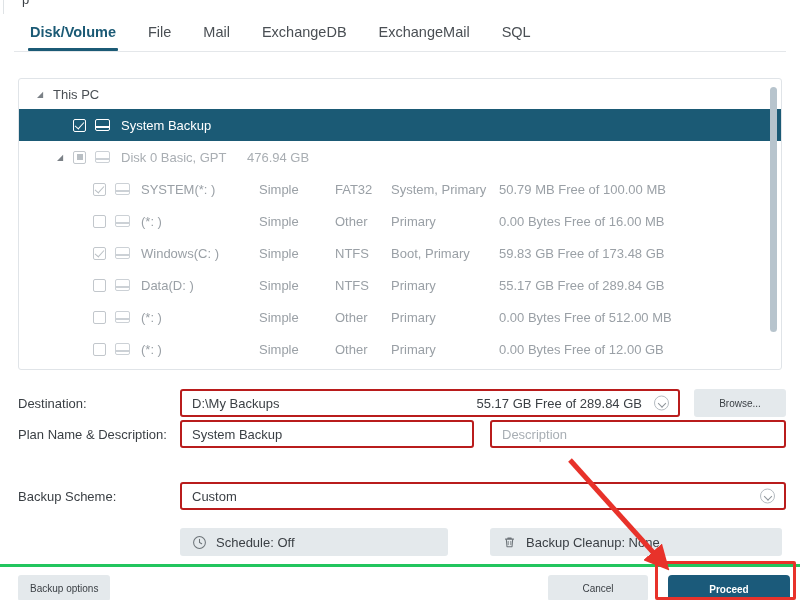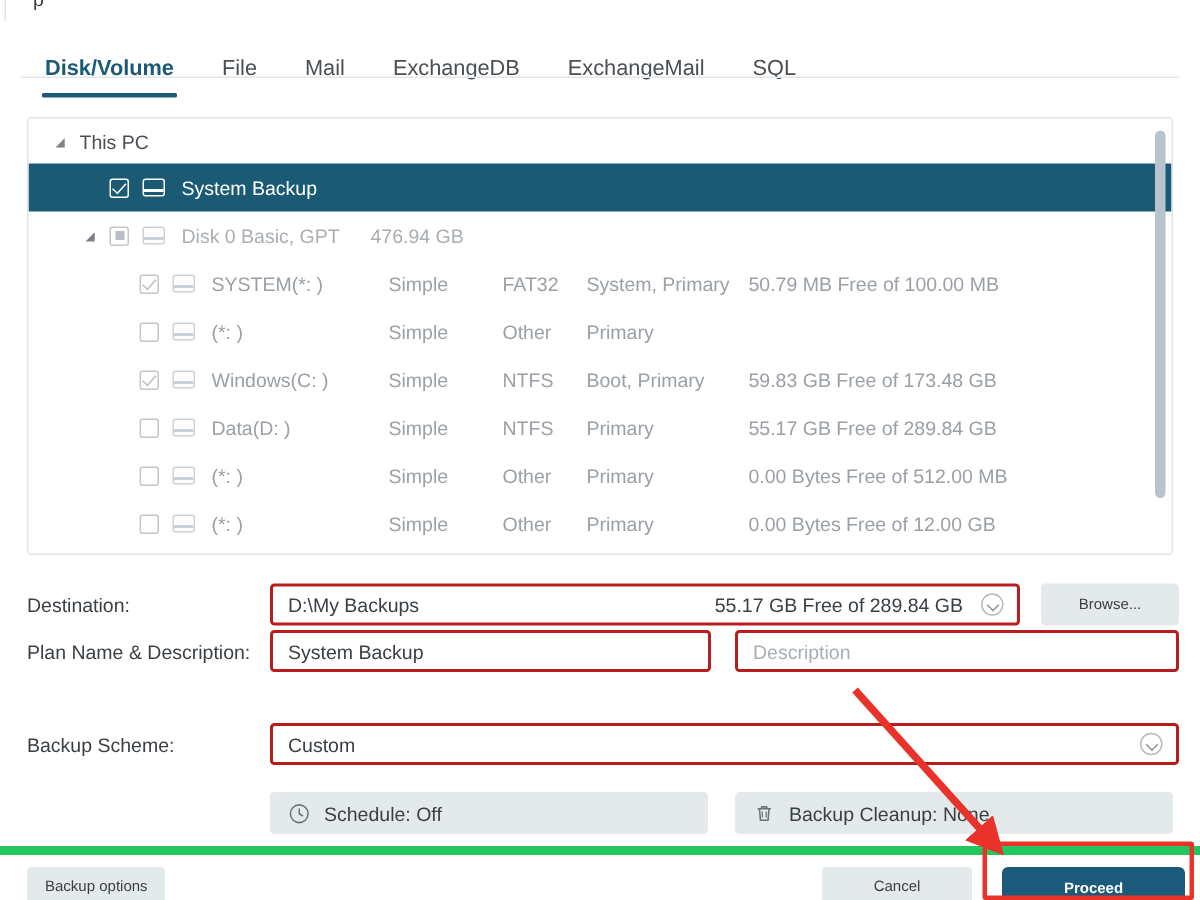--- a/index.html
+++ b/index.html
@@ -31,21 +31,21 @@
     position: absolute;
     left: 22px; top: -8px;
     font-size: 13px;
     color: #3a3f44;
     white-space: nowrap;
   }
 
   
   #tabbar {
     position: absolute;
-    left: 0; top: 28px;
+    left: 0; top: 14px;
     width: 672px; height: 45px;
   }
   #tabbar .tabs {
     position: absolute;
     left: 14px; top: 0;
     display: flex;
     align-items: flex-start;
     height: 45px;
   }
   .tab {
@@ -271,21 +271,21 @@
     cursor: pointer;
   }
   .sbar .ic { margin-right: 9px; display: flex; align-items: center; }
 
   
   #footer {
     position: absolute;
     left: 0; top: 564px;
     width: 800px; height: 36px;
     background: #ffffff;
-    border-top: 6px solid #22c55e;
+    border-top: 3px solid #22c55e;
   }
   #backup-options-btn {
     position: absolute;
     left: 18px; top: 8px;
     padding: 0 12px;
     height: 26px;
   }
   #cancel-btn {
     position: absolute;
     left: 548px; top: 8px;
@@ -365,20 +365,21 @@
         <span class="col-role">System, Primary</span>
         <span class="col-free">50.79 MB Free of 100.00 MB</span>
       </div>
       <div class="trow" style="padding-left: 74px;">
         <span class="cb"></span>
         <span class="dicon"></span>
         <span class="tlabel col-name">(*: )</span>
         <span class="col-type">Simple</span>
         <span class="col-fs">Other</span>
         <span class="col-role">Primary</span>
+        <span class="col-free">0.00 Bytes Free of 16.00 MB</span>
       </div>
       <div class="trow" style="padding-left: 74px;">
         <span class="cb checked"></span>
         <span class="dicon"></span>
         <span class="tlabel col-name">Windows(C: )</span>
         <span class="col-type">Simple</span>
         <span class="col-fs">NTFS</span>
         <span class="col-role">Boot, Primary</span>
         <span class="col-free">59.83 GB Free of 173.48 GB</span>
       </div>
@@ -437,21 +438,21 @@
 </div>
 
 <div class="frow" style="left:18px; top:482px;">
   <div class="flabel" style="width:162px;">Backup Scheme:</div>
   <div class="field" style="width:606px;">
     <span>Custom</span>
     <span class="chev"></span>
   </div>
 </div>
 
-<div class="sbar" style="left:180px; top:528px; width:292px;">
+<div class="sbar" style="left:180px; top:528px; width:268px;">
   <span class="ic">
     <svg width="15" height="15" viewBox="0 0 16 16">
       <circle cx="8" cy="8" r="6.3" fill="none" stroke="#6c7378" stroke-width="1.1"></circle>
       <path d="M8 4.6 V8 L10.3 9.4" fill="none" stroke="#6c7378" stroke-width="1.1" stroke-linecap="round"></path>
     </svg>
   </span>
   <span>Schedule: Off</span>
 </div>
 
 <div class="sbar" style="left:490px; top:528px; width:292px;">

